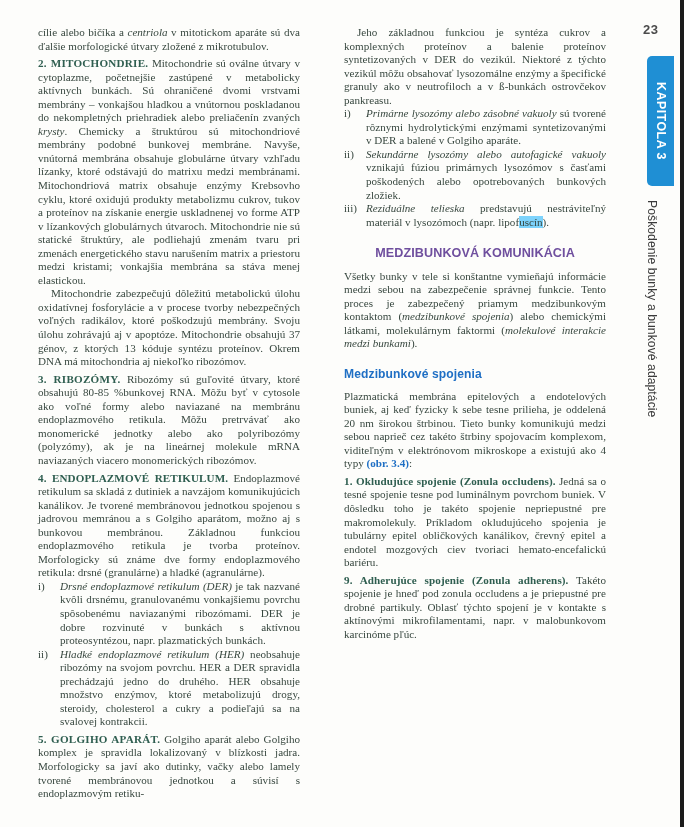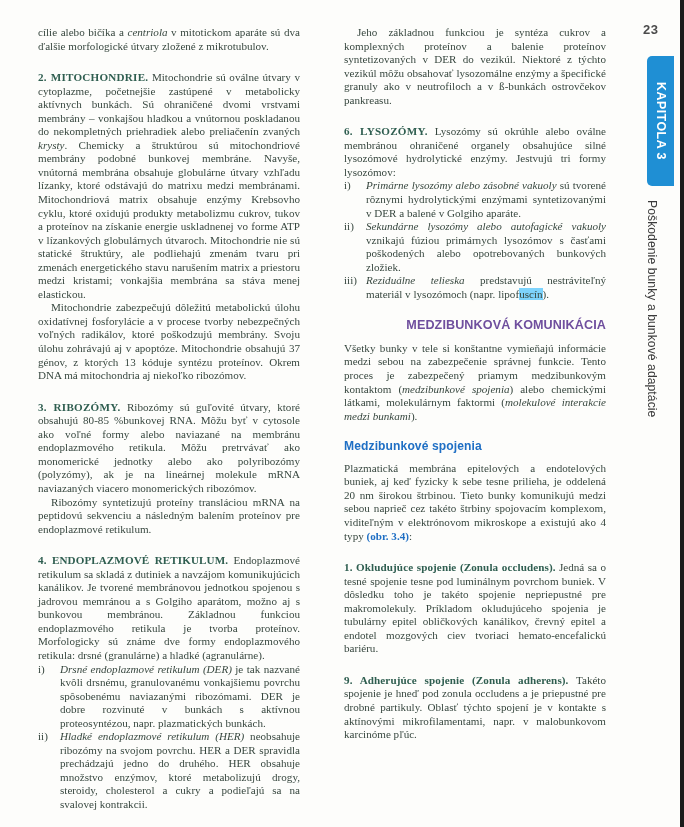--- a/index.html
+++ b/index.html
@@ -34,21 +34,21 @@
     text-align: justify;
     text-justify: inter-word;
     -webkit-hyphens: manual;
     hyphens: manual;
   }
   .col-left  { left: 38px; }
   .col-right { left: 344px; }
 
   p { margin: 0; }
   p.indent { text-indent: 13px; }
-  p.gap { margin-top: 18px; font-family: Liberation Serif, serif; }
+  p.gap { margin-top: 4px; font-family: Liberation Serif, serif; }
 
   .num-head {
     font-weight: bold;
     color: #2f5e50;
     letter-spacing: .25px;
   }
   .num-head.sm { letter-spacing: .1px; }
   em, .it { font-style: italic; }
 
   
@@ -66,21 +66,21 @@
   }
 
   
   h2.sec {
     font-family: "Liberation Sans", sans-serif;
     font-size: 12.6px;
     font-weight: bold;
     color: #6f4f9e;
     margin: 18px 0 9px 0;
     letter-spacing: .1px;
-    text-align: right;
+    text-align: center;
   }
   h3.sub {
     font-family: "Liberation Sans", sans-serif;
     font-size: 12.1px;
     font-weight: bold;
     color: #1f6fc4;
     margin: 17px 0 8px 0;
     letter-spacing: .1px;
     text-align: left;
   }
@@ -170,21 +170,20 @@
     <div class="col col-left">
 
       <p><span>cílie alebo bičíka a </span><em>centriola</em><span> v mitotickom aparáte sú dva ďalšie morfologické útvary zložené z mikrotubulov.</span></p>
 
       <p class="gap"><span class="num-head">2. MITOCHONDRIE.</span><span> Mitochondrie sú oválne útvary v cytoplazme, početnejšie zastúpené v metabolicky aktívnych bunkách. Sú ohraničené dvomi vrstvami membrány – vonkajšou hladkou a vnútornou poskladanou do nekompletných priehradiek alebo preliačenín zvaných </span><em>krysty</em><span>. Chemicky a štruktúrou sú mitochondriové membrány podobné bunkovej membráne. Navyše, vnútorná membrána obsahuje globulárne útvary vzhľadu lízanky, ktoré odstávajú do matrixu medzi membránami. Mitochondriová matrix obsahuje enzýmy Krebsovho cyklu, ktoré oxidujú produkty metabolizmu cukrov, tukov a proteínov na získanie energie uskladnenej vo forme ATP v lízankových globulárnych útvaroch. Mitochondrie nie sú statické štruktúry, ale podliehajú zmenám tvaru pri zmenách energetického stavu narušením matrix a priestoru medzi kristami; vonkajšia membrána sa stáva menej elastickou.</span></p>
 
       <p class="indent">Mitochondrie zabezpečujú dôležitú metabolickú úlohu oxidatívnej fosforylácie a v procese tvorby nebezpečných voľných radikálov, ktoré poškodzujú membrány. Svoju úlohu zohrávajú aj v apoptóze. Mitochondrie obsahujú 37 génov, z ktorých 13 kóduje syntézu proteínov. Okrem DNA má mitochondria aj niekoľko ribozómov.</p>
 
       <p class="gap"><span class="num-head">3. RIBOZÓMY.</span><span> Ribozómy sú guľovité útvary, ktoré obsahujú 80-85 %bunkovej RNA. Môžu byť v cytosole ako voľné formy alebo naviazané na membránu endoplazmového retikula. Môžu pretrvávať ako monomerické jednotky alebo ako polyribozómy (polyzómy), ak je na lineárnej molekule mRNA naviazaných viacero monomerických ribozómov.</span></p>
 
-      <p class="indent">Ribozómy syntetizujú proteíny transláciou mRNA na peptidovú sekvenciu a následným balením proteínov pre endoplazmové retikulum.</p>
 
       <p class="gap"><span class="num-head sm">4. ENDOPLAZMOVÉ RETIKULUM.</span><span> Endoplazmové retikulum sa skladá z dutiniek a navzájom komunikujúcich kanálikov. Je tvorené membránovou jednotkou spojenou s jadrovou memránou a s Golgiho aparátom, možno aj s bunkovou membránou. Základnou funkciou endoplazmového retikula je tvorba proteínov. Morfologicky sú známe dve formy endoplazmového retikula: drsné (granulárne) a hladké (agranulárne).</span></p>
 
       <div class="rlist">
         <div class="rli">
           <span class="mark">i)</span>
           <em>Drsné endoplazmové retikulum (DER)</em><span> je tak nazvané kvôli drsnému, granulovanému vonkajšiemu povrchu spôsobenému naviazanými ribozómami. DER je dobre rozvinuté v bunkách s aktívnou proteosyntézou, napr. plazmatických bunkách.</span>
         </div>
         <div class="rli">
           <span class="mark">ii)</span>
@@ -192,21 +191,20 @@
         </div>
       </div>
 
       <p class="gap"><span class="num-head">5. GOLGIHO APARÁT.</span><span> Golgiho aparát alebo Golgiho komplex je spravidla lokalizovaný v blízkosti jadra. Morfologicky sa javí ako dutinky, vačky alebo lamely tvorené membránovou jednotkou a súvisí s endoplazmovým retiku-</span></p>
     </div>
 
     <div class="col col-right">
 
       <p class="indent">Jeho základnou funkciou je syntéza cukrov a komplexných proteínov a balenie proteínov syntetizovaných v DER do vezikúl. Niektoré z týchto vezikúl môžu obsahovať lysozomálne enzýmy a špecifické granuly ako v neutrofiloch a v ß-bunkách ostrovčekov pankreasu.</p>
 
-      <p class="gap"><span class="num-head">6. LYSOZÓMY.</span><span> Lysozómy sú okrúhle alebo oválne membránou ohraničené organely obsahujúce silné lysozómové hydrolytické enzýmy. Jestvujú tri formy lysozómov:</span></p>
 
       <div class="rlist">
         <div class="rli">
           <span class="mark">i)</span>
           <em>Primárne lysozómy alebo zásobné vakuoly</em><span> sú tvorené rôznymi hydrolytickými enzýmami syntetizovanými v DER a balené v Golgiho aparáte.</span>
         </div>
         <div class="rli">
           <span class="mark">ii)</span>
           <em>Sekundárne lysozómy alebo autofagické vakuoly</em><span> vznikajú fúziou primárnych lysozómov s časťami poškodených alebo opotrebovaných bunkových zložiek.</span>
         </div>

